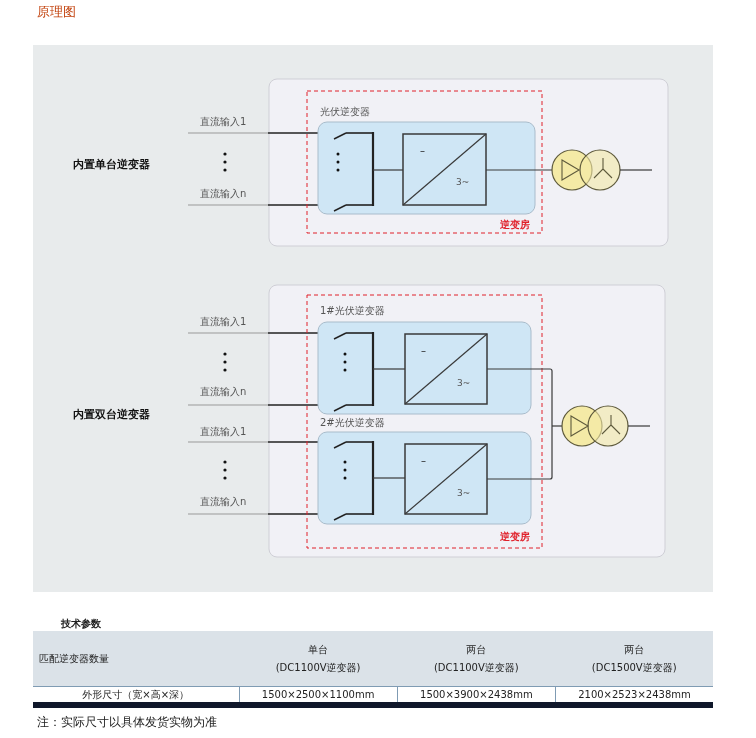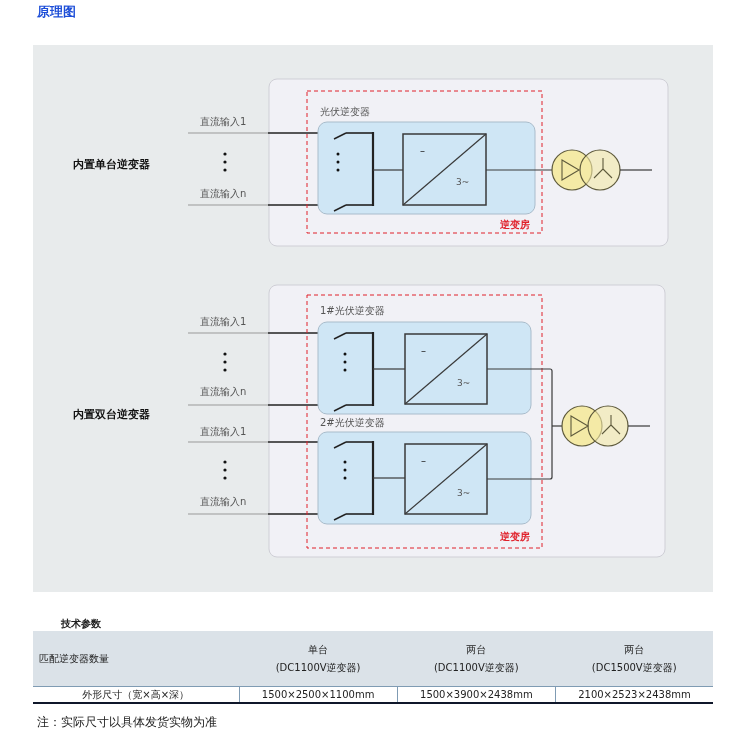--- a/index.html
+++ b/index.html
@@ -3,21 +3,21 @@
   <meta charset="utf-8">
   <style>
     html, body { margin: 0; padding: 0; }
     body {
       width: 756px; height: 738px; position: relative; overflow: hidden;
       background: #ffffff;
       font-family: "DejaVu Sans", "Liberation Sans", sans-serif;
     }
     .section-title {
       position: absolute; left: 37px; top: 3px;
-      font-size: 13px; font-weight: bold; color: #1d4ed8;
+      font-size: 13px; font-weight: normal; color: #c2410c;
     }
     .diagram-bg {
       position: absolute; left: 33px; top: 45px; width: 680px; height: 547px;
       background: #e8ebec;
     }
     svg.diagram { position: absolute; left: 0; top: 0; }
     .svg-text { font-family: "DejaVu Sans", "Liberation Sans", sans-serif; }
 
     .params-title {
       position: absolute; left: 37px; top: 617px;
@@ -28,21 +28,21 @@
       border-collapse: collapse; font-size: 10px; color: #222;
     }
     table.params th {
       background: #dbe2e8; font-weight: normal; height: 55px; padding: 0;
       border-bottom: 1px solid #7f9bb3;
       line-height: 18px;
     }
     table.params th.lead { text-align: left; padding-left: 6px; width: 200px; }
     table.params td {
       height: 15px; padding: 0; text-align: center; line-height: 15px;
-      border-bottom: 2px solid #0f172a;
+      border-bottom: 6px solid #0f172a;
     }
     table.params td + td { border-left: 1px solid #7f9bb3; margin-left: 22px; }
     .footnote {
       position: absolute; left: 37px; top: 714px;
       font-size: 12px; color: #222;
     }
   </style>
 </head>
 <body>
 

